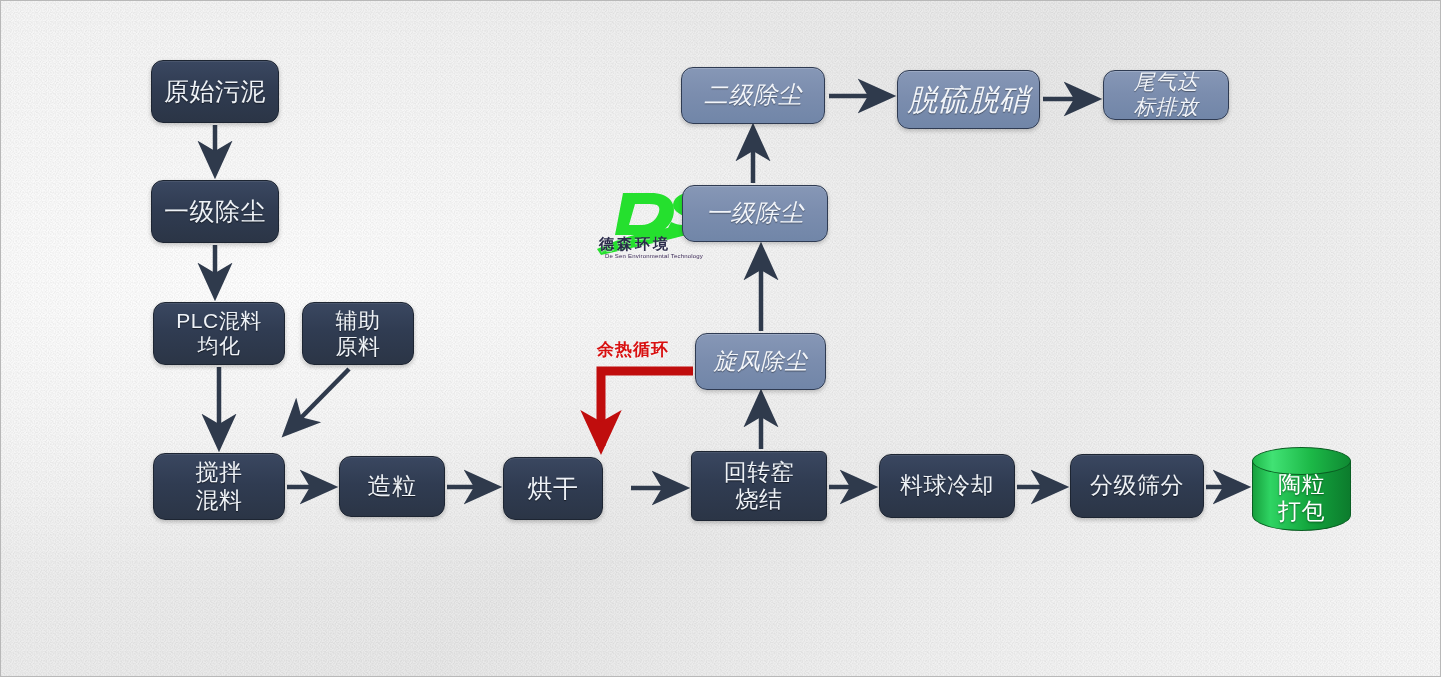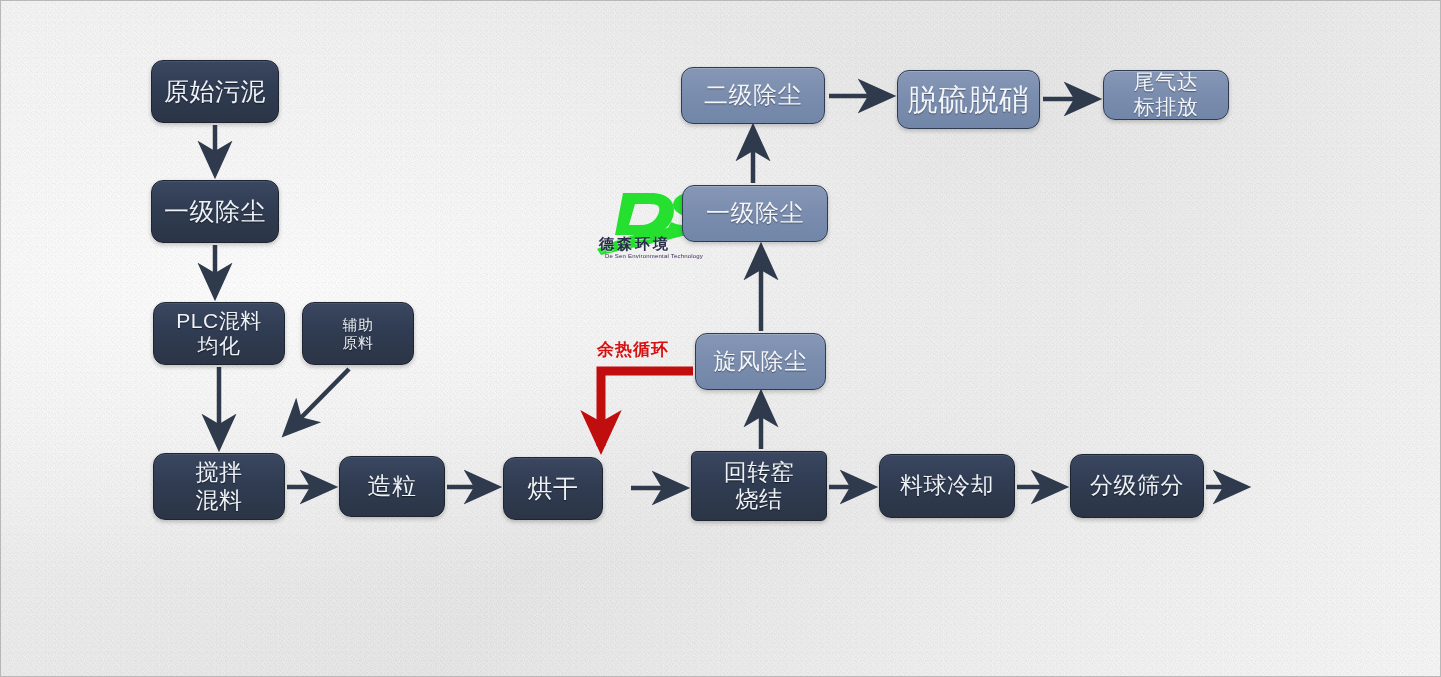--- a/index.html
+++ b/index.html
@@ -52,20 +52,21 @@
     color: #eef2f7;
     text-shadow: 0 1px 1px rgba(0,0,0,0.55);
     box-shadow: 0 2px 4px rgba(0,0,0,0.22), inset 0 1px 0 rgba(255,255,255,0.08);
   }
   .node.light {
     background: linear-gradient(180deg, #8697b6 0%, #7b8dae 48%, #7186a8 100%);
     border: 1px solid #2f3b52;
     color: #f2f5fa;
     text-shadow: 0 1px 1px rgba(0,0,0,0.40);
     box-shadow: 0 2px 4px rgba(0,0,0,0.20), inset 0 1px 0 rgba(255,255,255,0.18);
+    font-style: italic;
   }
 
   
   .cylinder {
     position: absolute;
     box-sizing: border-box;
   }
   .cyl-body {
     position: absolute;
     left: 0; right: 0; top: 14px; bottom: 0;
@@ -202,31 +203,37 @@
     <div class="en">De Sen Environmental Technology</div>
   </div>
 
   <div class="redlabel" style="left:596px; top:337px;">余热循环</div>
 
   <div id="node-layer">
       <div class="node dark" style="left: 150px; top: 59px; width: 128px; height: 63px; font-size: 25px;">原始污泥</div>
       <div class="node dark" style="left: 150px; top: 179px; width: 128px; height: 63px; font-size: 25px;">一级除尘</div>
       <div class="node dark" style="left: 152px; top: 301px; width: 132px; height: 63px; font-size: 21px;">PLC混料
 均化</div>
-      <div class="node dark" style="left: 301px; top: 301px; width: 112px; height: 63px; font-size: 15px;">辅助
+      <div class="node dark" style="left: 301px; top: 301px; width: 112px; height: 63px; font-size: 22px;">辅助
 原料</div>
       <div class="node dark" style="left: 152px; top: 452px; width: 132px; height: 67px; font-size: 23px;">搅拌
 混料</div>
       <div class="node dark" style="left: 338px; top: 455px; width: 106px; height: 61px; font-size: 24px;">造粒</div>
       <div class="node dark" style="left: 502px; top: 456px; width: 100px; height: 63px; font-size: 25px;">烘干</div>
       <div class="node dark" style="left: 690px; top: 450px; width: 136px; height: 70px; font-size: 23px; border-radius: 6px;">回转窑
 烧结</div>
       <div class="node dark" style="left: 878px; top: 453px; width: 136px; height: 64px; font-size: 23px;">料球冷却</div>
       <div class="node dark" style="left: 1069px; top: 453px; width: 134px; height: 64px; font-size: 23px;">分级筛分</div>
       <div class="node light" style="left: 694px; top: 332px; width: 131px; height: 57px; font-size: 23px;">旋风除尘</div>
       <div class="node light" style="left: 681px; top: 184px; width: 146px; height: 57px; font-size: 24px;">一级除尘</div>
       <div class="node light" style="left: 680px; top: 66px; width: 144px; height: 57px; font-size: 24px;">二级除尘</div>
       <div class="node light" style="left: 896px; top: 69px; width: 143px; height: 59px; font-size: 30px;">脱硫脱硝</div>
       <div class="node light" style="left: 1102px; top: 69px; width: 126px; height: 50px; font-size: 21px;">尾气达
 标排放</div>
     </div>
 
+  <div class="cylinder" id="cyl" style="left: 1251px; top: 446px; width: 99px; height: 84px;">
+    <div class="cyl-body"></div>
+    <div class="cyl-top"></div>
+    <div class="cyl-label" style="font-size: 23px;">陶粒
+打包</div>
+  </div>
 </div>
 
 </body></html>

